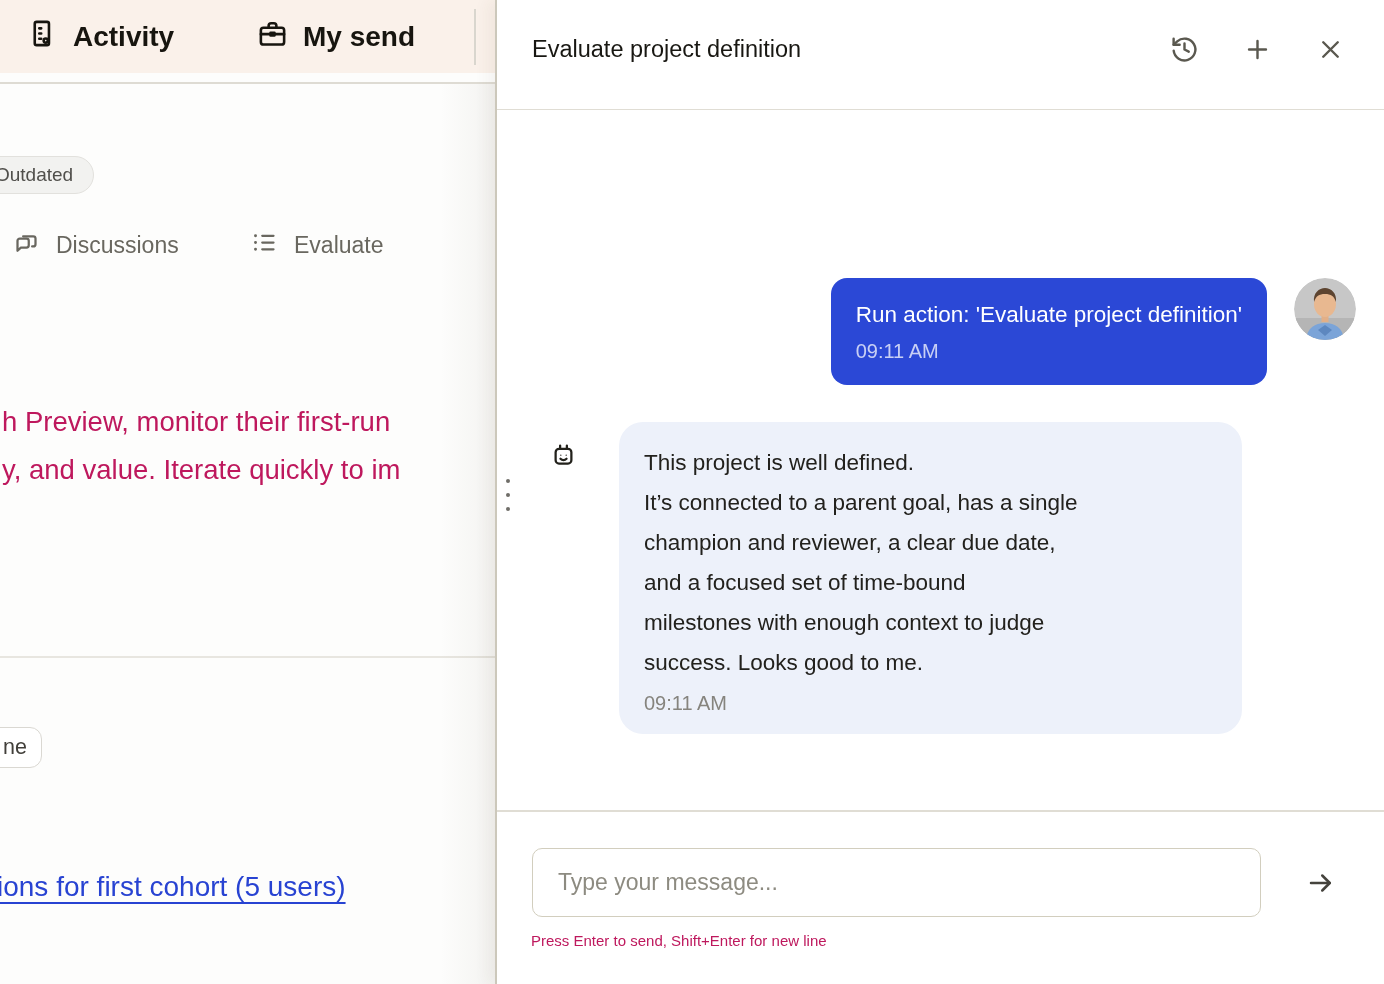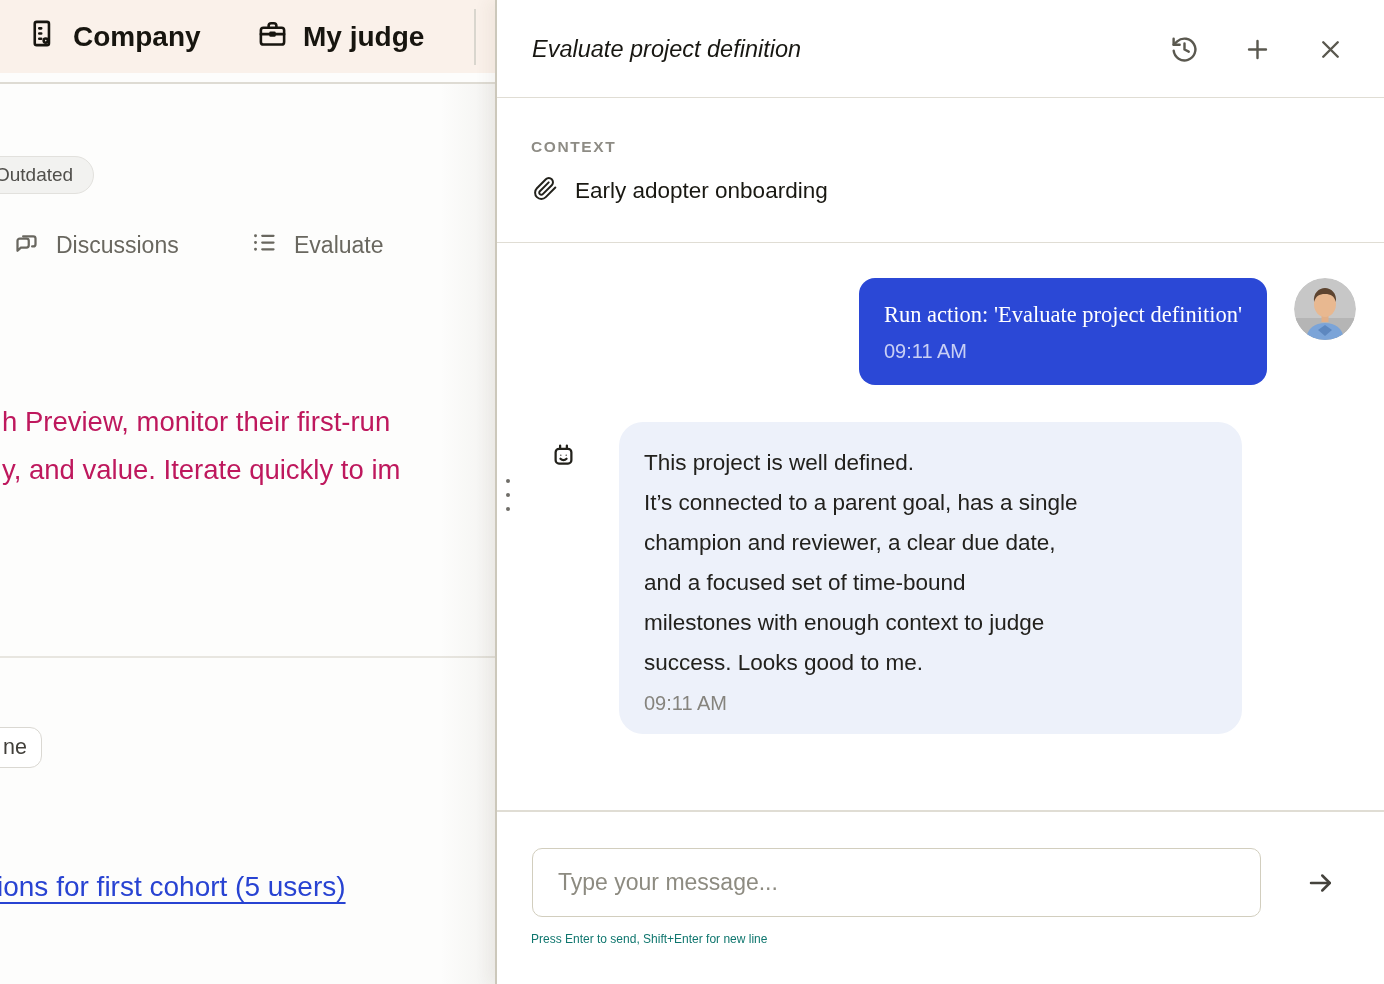--- a/index.html
+++ b/index.html
@@ -37,41 +37,41 @@
                color:#2843d2; text-decoration:underline; text-decoration-thickness:2px;
                text-underline-offset:6px; white-space:pre; cursor:pointer; }
 
   
   #chat-panel { position:absolute; left:495px; top:0; width:889px; height:984px; background:#fff;
                 border-left:2px solid #ccc8bb; box-shadow:-8px 0 14px rgba(70,60,40,.05); z-index:10; }
   .drag-handle { position:absolute; left:7px; top:477px; display:flex; flex-direction:column; gap:10px;
                  cursor:col-resize; padding:2px; }
   .drag-handle i { width:4px; height:4px; border-radius:50%; background:#6f6d68; }
 
-  .panel-header { position:absolute; left:0; top:0; width:100%; height:98px;
-                  border-bottom:1.5px solid #e0ddd4;font-style:italic; }
+  .panel-header { position:absolute; left:0; top:0; width:100%; height:110px;
+                  border-bottom:1.5px solid #e0ddd4; }
   .panel-title { position:absolute; left:35px; top:36px; font-size:23.5px; font-weight:500; color:#181712; }
   .icon-btn { position:absolute; top:35px; width:32px; height:32px; background:none; border:none;
               cursor:pointer; color:#5a584f; display:flex; align-items:center; justify-content:center; }
   .icon-btn svg { width:29px; height:29px; stroke:currentColor; stroke-width:2; fill:none;
                   stroke-linecap:round; stroke-linejoin:round; }
   #btn-history { left:671px; } #btn-new { left:744px; } #btn-close { left:817px; }
 
   .context-section { position:absolute; left:0; top:111.5px; width:100%; height:131px;
                      border-bottom:1.5px solid #e0ddd4; }
   .context-heading { position:absolute; left:34px; top:26px; font-size:15.5px; font-weight:600;
                      letter-spacing:1.6px; color:#8e8c85; }
   .context-item { position:absolute; left:36px; top:64px; display:flex; align-items:center; gap:17px;
                   color:#191812; font-size:22.5px; }
   .context-item svg { width:25px; height:25px; stroke:#22211b; stroke-width:1.9; fill:none;
                       stroke-linecap:round; stroke-linejoin:round; }
 
   .msg-user { position:absolute; top:278px; right:28px; display:flex; align-items:flex-start; gap:27px; }
   .bubble-user { background:#2b48d6; border-radius:16px; padding:22px 25px; max-width:600px; }
-  .bubble-user .msg-text { color:#fff; font-size:22.5px; line-height:30px; white-space:pre;font-family:Liberation Serif, serif; }
+  .bubble-user .msg-text { color:#fff; font-size:22.5px; line-height:30px; white-space:pre; }
   .bubble-user .msg-time { color:rgba(255,255,255,.74); font-size:20px; margin-top:10px; }
   .avatar { width:62px; height:62px; border-radius:50%; overflow:hidden; flex:none; }
   .avatar svg { width:62px; height:62px; display:block; }
 
   .msg-bot { position:absolute; left:0; top:422px; }
   .bot-icon-wrap { position:absolute; left:53px; top:19px; color:#22211b; }
   .bot-icon-wrap svg { width:27px; height:27px; stroke:currentColor; stroke-width:2; fill:none;
                        stroke-linecap:round; stroke-linejoin:round; }
   .bubble-bot { position:absolute; left:122px; top:0; width:623px; background:#edf1fa;
                 border-radius:24px; padding:21px 25px 17px; }
@@ -80,49 +80,49 @@
 
   .composer-border { position:absolute; left:0; top:810px; width:100%; height:1.5px; background:#e0ddd4; }
   .composer-input { position:absolute; left:35px; top:848px; width:729px; height:69px;
                     border:1.5px solid #d2cebe; border-radius:10px; padding:0 25px;
                     font-size:23px; font-family:inherit; color:#22211b; background:#fff; outline:none; }
   .composer-input::placeholder { color:#8d8b81; }
   .send-btn { position:absolute; left:806px; top:866px; width:36px; height:36px; background:none;
               border:none; cursor:pointer; color:#45433d; }
   .send-btn svg { width:30px; height:30px; stroke:currentColor; stroke-width:2; fill:none;
                   stroke-linecap:round; stroke-linejoin:round; }
-  .composer-hint { position:absolute; left:34px; top:932px; font-size:12px; color:#0f766e; }
+  .composer-hint { position:absolute; left:34px; top:932px; font-size:15px; color:#be185d; }
 </style>
 </head>
 <body>
 
 <div id="screen">
 
   <div id="left-pane">
     <div class="top-nav">
       <div class="nav-tab" style="left:27px;">
         <span>
           <svg viewBox="0 0 24 24">
               <rect x="6" y="3" width="11" height="18" rx="1.5"></rect>
             <path d="M9.5 8h1.5M9.5 12h1.5M9.5 16h1.5"></path>
               <circle cx="14.5" cy="17.5" r="1.6"></circle>
             </svg>
         </span>
-        <span>Company</span>
+        <span>Activity</span>
       </div>
       <div class="nav-tab" style="left:257px;">
         <span>
           <svg viewBox="0 0 24 24">
               <rect x="3" y="7.5" width="18" height="13" rx="2"></rect>
             <path d="M9 7.5V6a2 2 0 0 1 2-2h2a2 2 0 0 1 2 2v1.5"></path>
               <path d="M3 12.5h7.5M13.5 12.5H21"></path>
             <path d="M10.5 11.5h3v2h-3z"></path>
             </svg>
         </span>
-        <span>My judge</span>
+        <span>My send</span>
       </div>
       <div class="nav-sep"></div>
     </div>
     <div class="nav-border"></div>
 
     <div class="badge-outdated">
       <span>Outdated</span>
     </div>
 
     <div class="tab-row-item" style="left:13px;">
@@ -185,31 +185,20 @@
       </button>
       <button class="icon-btn" id="btn-close">
         <span>
           <svg viewBox="0 0 24 24">
               <path d="M6 6l12 12M18 6L6 18"></path>
             </svg>
         </span>
       </button>
     </div>
 
-    <div class="context-section">
-      <div class="context-heading">CONTEXT</div>
-      <div class="context-item">
-        <span>
-          <svg viewBox="0 0 24 24">
-              <path d="m21.44 11.05-9.19 9.19a6 6 0 0 1-8.49-8.49l8.57-8.57A4 4 0 1 1 18 8.84l-8.59 8.57a2 2 0 0 1-2.83-2.83l8.49-8.48"></path>
-            </svg>
-        </span>
-        <span>Early adopter onboarding</span>
-      </div>
-    </div>
 
     <div class="msg-user">
       <div class="bubble-user">
         <div class="msg-text">Run action: 'Evaluate project definition'</div>
         <div class="msg-time">09:11 AM</div>
       </div>
       <div class="avatar">
         <svg viewBox="0 0 62 62">
           <defs>
               <clipPath id="avc">

